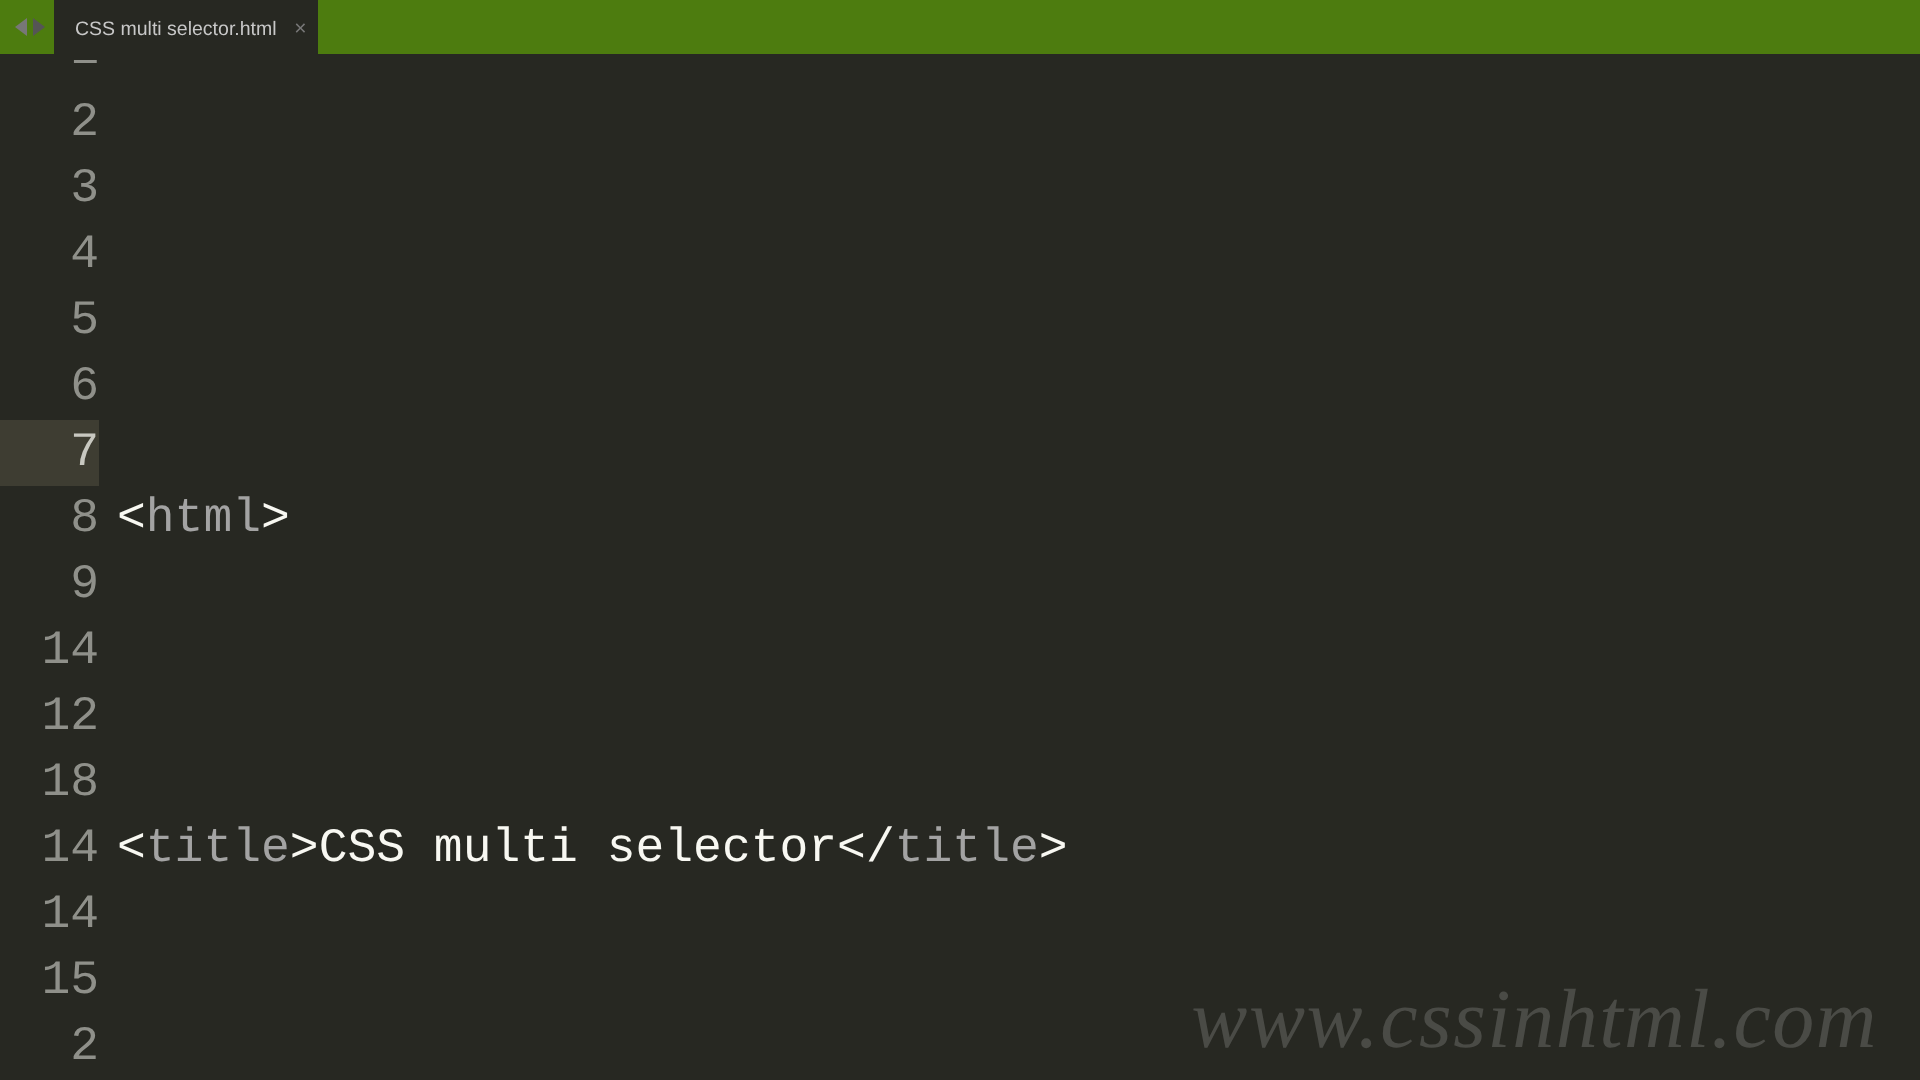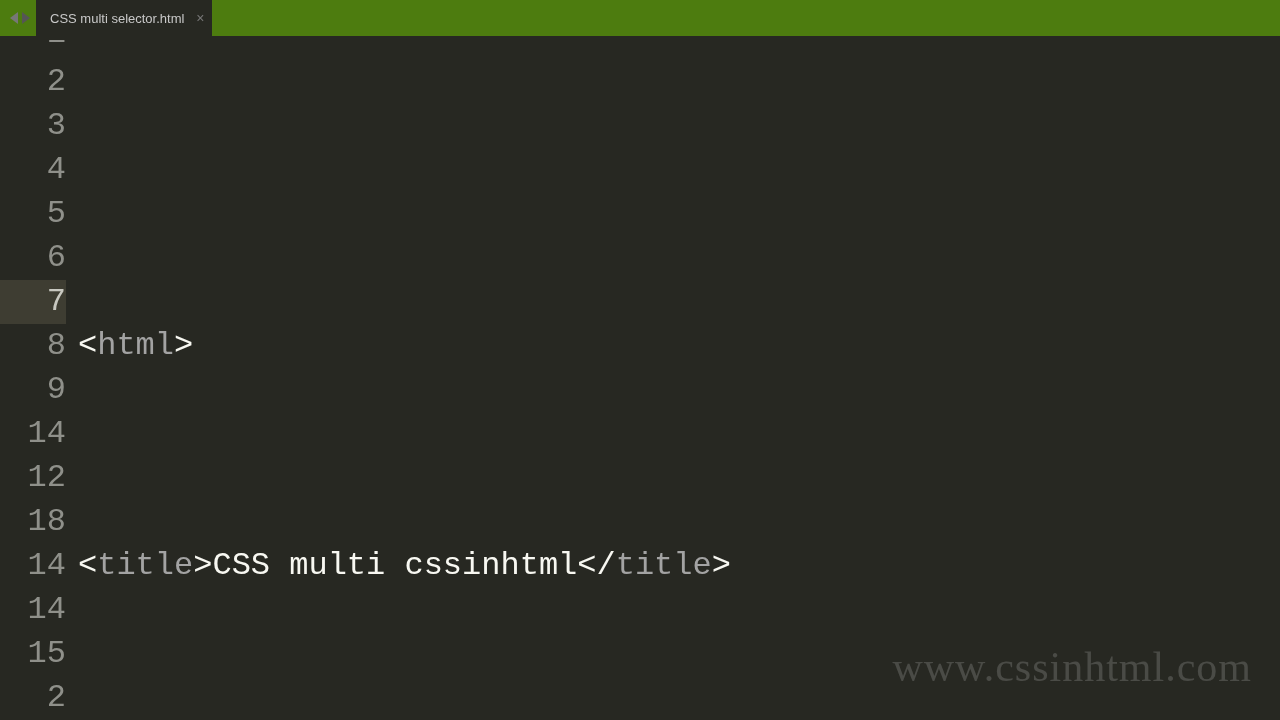--- a/index.html
+++ b/index.html
@@ -27,21 +27,21 @@
   
   .toprow { height:20px; overflow:hidden; }
 
   
   .punc   { color:#f8f8f2; }
   .tag    { color:#a3a3a3; }
   .text   { color:#f8f8f2; }
 
   .ind1 { display:inline-block; width:80px; }
 
-  .watermark { position:absolute; right:28px; bottom:31px; color:rgba(200,200,200,.22); font-family:Georgia,'Times New Roman',serif; font-size:42px; letter-spacing:1px; pointer-events:none; }
+  .watermark { position:absolute; right:28px; bottom:18px; color:rgba(200,200,200,.22); font-family:Georgia,'Times New Roman',serif; font-style:italic; font-size:56px; letter-spacing:1px; pointer-events:none; }
 </style>
 </head>
 <body>
 
 <div class="tabbar">
   <div class="nav-arrows">
     <div class="nav-arrow left"></div>
     <div class="nav-arrow right"></div>
   </div>
   <div class="tab">
@@ -74,21 +74,21 @@
 
   <div class="code">
     
     <div class="toprow">
       
     </div>
 
     <div class="row"><span class="punc">&lt;</span><span class="tag">html</span><span class="punc">&gt;</span></div>
 
 
-    <div class="row"><span class="ind1"></span><span class="punc">&lt;</span><span class="tag">title</span><span class="punc">&gt;</span><span class="text">CSS multi cssinhtml</span><span class="punc">&lt;</span><span class="punc">/</span><span class="tag">title</span><span class="punc">&gt;</span></div>
+    <div class="row"><span class="ind1"></span><span class="punc">&lt;</span><span class="tag">title</span><span class="punc">&gt;</span><span class="text">CSS multi selector</span><span class="punc">&lt;</span><span class="punc">/</span><span class="tag">title</span><span class="punc">&gt;</span></div>
 
     
 
     
 
     
 
     
 
     

